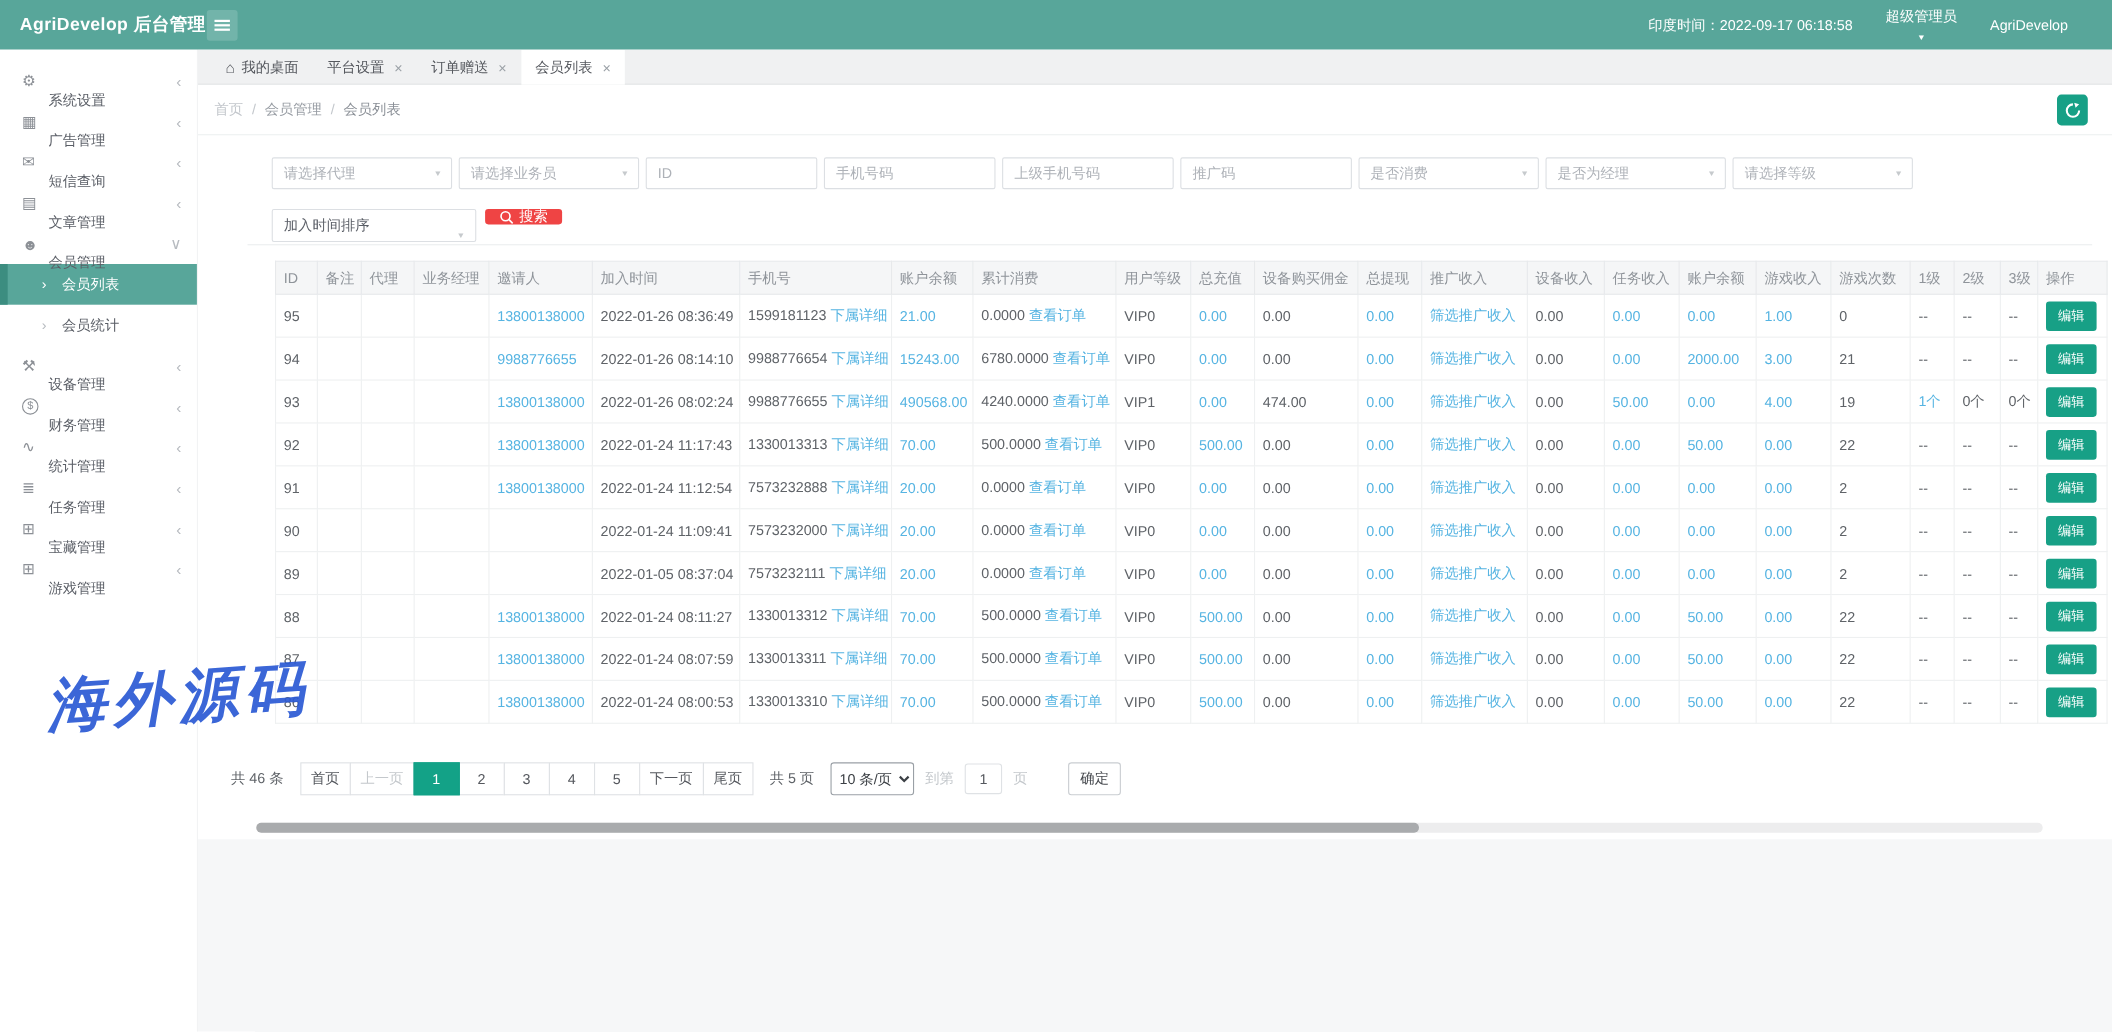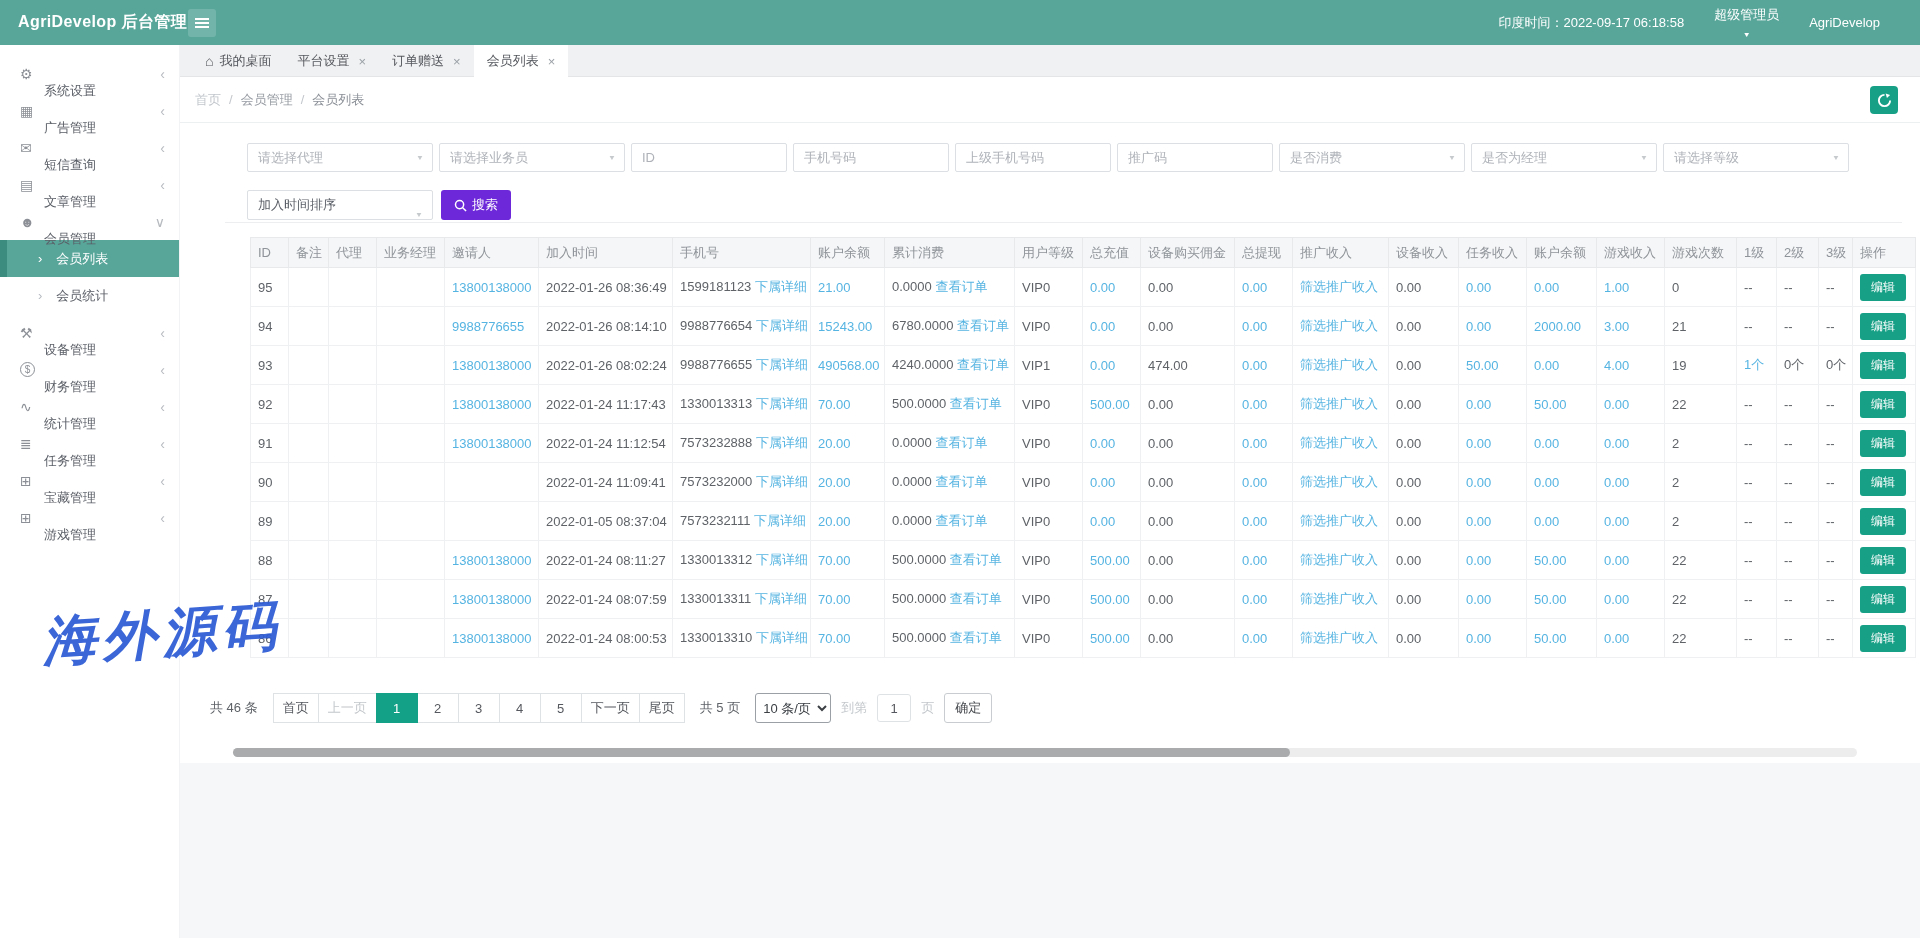--- a/index.html
+++ b/index.html
@@ -50,31 +50,31 @@
     gap:8px; font-size:13px; }
   .crumb-dim, .crumb-sep { color:#c3c7cc; }
   .crumb-mid { color:#979ca3; }
   .crumb-cur { color:#8a8f96; }
   .refresh-btn { position:absolute; right:22px; top:9px; width:28px; height:28px;
     background:#17a086; border:none; border-radius:4px; display:flex; align-items:center;
     justify-content:center; cursor:pointer; }
   
   .filters { position:absolute; top:98px; left:67px; display:flex; gap:6px; }
   .f-box { position:relative; width:156px; height:29px; }
-  .f-box.is-select { width:186px; }
+  .f-box.is-select { width:164px; }
   .f-input { width:100%; height:29px; border:1px solid #dcdfe3; border-radius:2px;
     padding:0 10px; font-size:13px; color:#5a5e66; outline:none; background:#fff; }
   .f-input::placeholder { color:#aeb2b8; }
   .f-caret { display:none; }
   .is-select .f-caret { display:block; position:absolute; right:9px; top:10px;
     font-size:8px; color:#c6cacd; transform:scaleY(.9); }
   .sort-row { position:absolute; top:145px; left:67px; display:flex; gap:8px; }
   .sort-box { position:relative; width:186px; height:30px; border:1px solid #dcdfe3;
     border-radius:2px; padding:0 10px; line-height:28px; color:#5a5e66; background:#fff; cursor:pointer; }
-  .search-btn { height:30px; padding:0 13px; background:#6d28d9; color:#fff; border:none;
+  .search-btn { height:14px; padding:0 13px; background:#ef4444; color:#fff; border:none;
     border-radius:3px; font-size:13px; display:flex; align-items:center; gap:5px; cursor:pointer; }
   .divider { position:absolute; top:177px; left:45px; right:18px; border-top:1px solid #eceeef; }
   
   .data-table { position:absolute; top:192px; left:70px; width:1665px;
     border-collapse:collapse; table-layout:fixed; font-size:13px; }
   .data-table th { height:30px; background:#f5f6f7; color:#8f949a; font-weight:normal;
     text-align:left; padding:0 7px; border:1px solid #e7e9eb; white-space:nowrap; }
   .data-table td { height:39px; padding:0 7px; color:#5f6368; background:#fff;
     border:1px solid #eef0f1; white-space:nowrap; overflow:hidden; }
   .c-link { color:#56b4e2; cursor:pointer; text-decoration:none; }
@@ -92,21 +92,21 @@
   .pg-pages { display:flex; }
   .pg-num { width:42px; padding:0; text-align:center; }
   .pg-btn.active { background:#13a287; border-color:#13a287; color:#fff; position:relative; z-index:2; }
   .pg-btn.disabled { color:#c4c8cc; cursor:default; }
   .pg-size { height:30px; width:76px; border:1px solid #9aa0a6; border-radius:3px;
     background:#fff; font-size:13px; color:#3c4045; padding:0 3px; }
   .pg-dim { color:#c4c8cc; white-space:nowrap; }
   .pg-goto { width:34px; height:28px; border:1px solid #dfe2e5; border-radius:3px;
     text-align:center; font-size:13px; color:#55585e; outline:none; }
   .pg-confirm { height:30px; padding:0 10px; border:1px solid #c9cdd1; background:#fff;
-    border-radius:3px; font-size:13px; color:#45484d; cursor:pointer; }
+    border-radius:3px; font-size:13px; color:#45484d; cursor:pointer;margin-left:27px; }
   
   .hscroll { position:absolute; top:703px; left:53px; width:1624px; height:9px;
     background:#ededee; border-radius:5px; }
   .hscroll-thumb { width:1057px; height:9px; background:#a9abad; border-radius:5px; cursor:pointer; }
   .bottom-fill { position:absolute; top:718px; left:0; right:0; bottom:0; background:#f6f7f8; }
   
   .watermark { position:absolute; left:42px; top:598px; z-index:40;
     font-family:"DejaVu Serif","Liberation Serif",serif; font-style:italic; font-weight:bold;
     font-size:54px; color:#2b5ad4; letter-spacing:6px; transform:rotate(-4deg);
     opacity:.92; pointer-events:none; white-space:nowrap; }

